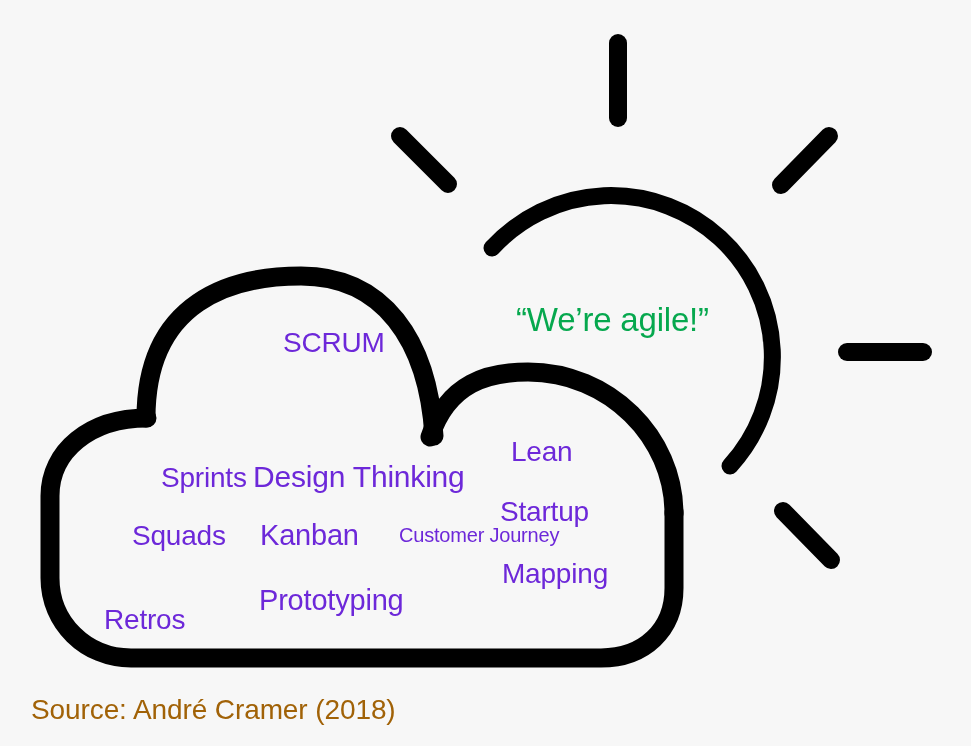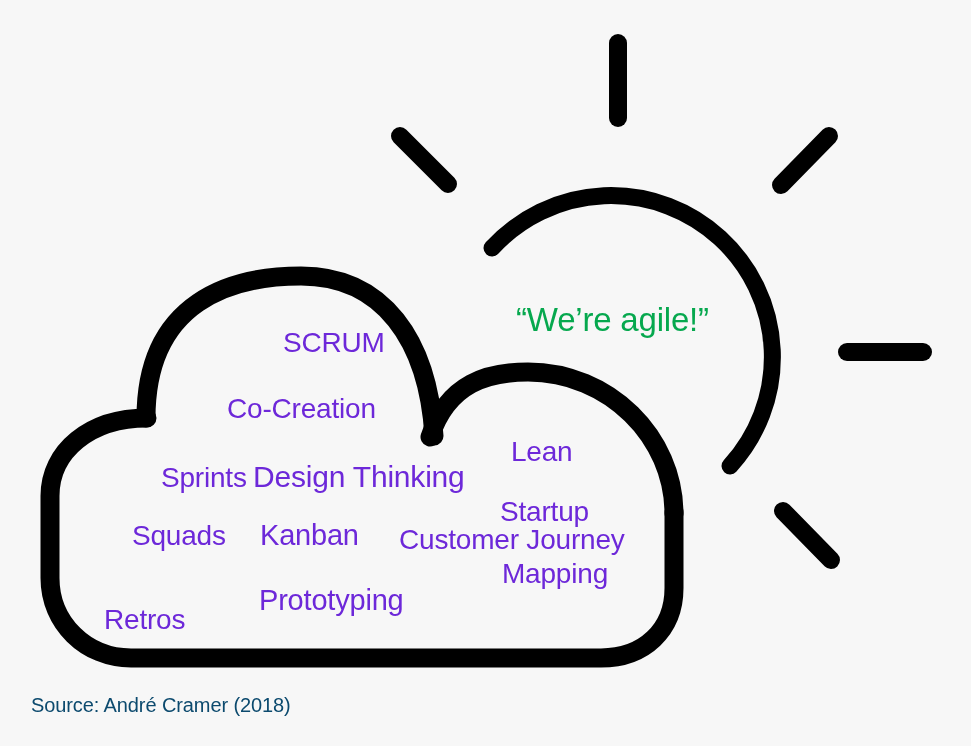--- a/index.html
+++ b/index.html
@@ -43,38 +43,38 @@
     color: #06a84e;
     font-family: "Liberation Sans", sans-serif;
     white-space: nowrap;
     font-size: 33px;
     left: 516px;
     top: 301px;
     letter-spacing: -0.2px;
   }
   .source-text {
     position: absolute;
-    color: #0c4a6e;
+    color: #a16207;
     font-family: "Liberation Sans", sans-serif;
-    font-size: 20px;
+    font-size: 28px;
     left: 31px;
     top: 694px;
     white-space: nowrap;
     letter-spacing: -0.1px;
   }
   
   .w-scrum      { left: 283px; top: 328px; font-size: 28px; }
   .w-cocreation { left: 227px; top: 394px; font-size: 28px; }
   .w-sprints    { left: 113px; top: 463px; font-size: 28px; margin-left: 48px; }
   .w-designthinking { left: 253px; top: 461px; font-size: 30px; }
   .w-lean       { left: 511px; top: 437px; font-size: 28px; text-align: left; }
   .w-startup    { left: 500px; top: 497px; font-size: 28px; text-align: center; }
   .w-squads     { left: 132px; top: 521px; font-size: 28px; }
   .w-kanban     { left: 260px; top: 520px; font-size: 29px; }
-  .w-custjourney{ left: 399px; top: 525px; font-size: 28px; }
+  .w-custjourney{ left: 399px; top: 525px; font-size: 20px; }
   .w-mapping    { left: 457px; top: 559px; font-size: 28px; margin-left: 45px; }
   .w-retros     { left: 104px; top: 605px; font-size: 28px; }
   .w-prototyping{ left: 259px; top: 585px; font-size: 29px; }
 </style>
 </head>
 <body>
 
 <div id="canvas">
 
   <svg class="figure-svg" viewBox="0 0 971 746" xmlns="http://www.w3.org/2000/svg">
@@ -122,21 +122,20 @@
                L 131 658
                C 86 658 50 623 50 578
                L 50 496
                C 50 451 90 418 147 418" fill="none" stroke="#000000" stroke-width="19" stroke-linecap="round"></path>
     </g>
   </svg>
 
   <div class="quote-text">“We’re agile!”</div>
 
   <div class="cloud-word w-scrum">SCRUM</div>
-  <div class="cloud-word w-cocreation">Co-Creation</div>
   <div class="cloud-word w-sprints">Sprints</div>
   <div class="cloud-word w-designthinking">Design Thinking</div>
   <div class="cloud-word w-lean">Lean</div>
   <div class="cloud-word w-startup">Startup</div>
   <div class="cloud-word w-squads">Squads</div>
   <div class="cloud-word w-kanban">Kanban</div>
   <div class="cloud-word w-custjourney">Customer Journey</div>
   <div class="cloud-word w-mapping">Mapping</div>
   <div class="cloud-word w-retros">Retros</div>
   <div class="cloud-word w-prototyping">Prototyping</div>

